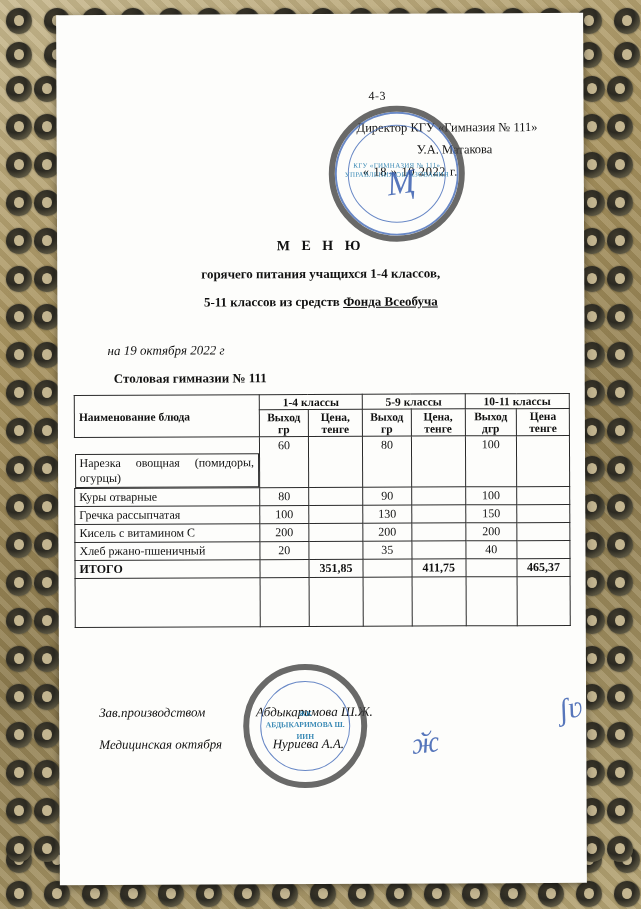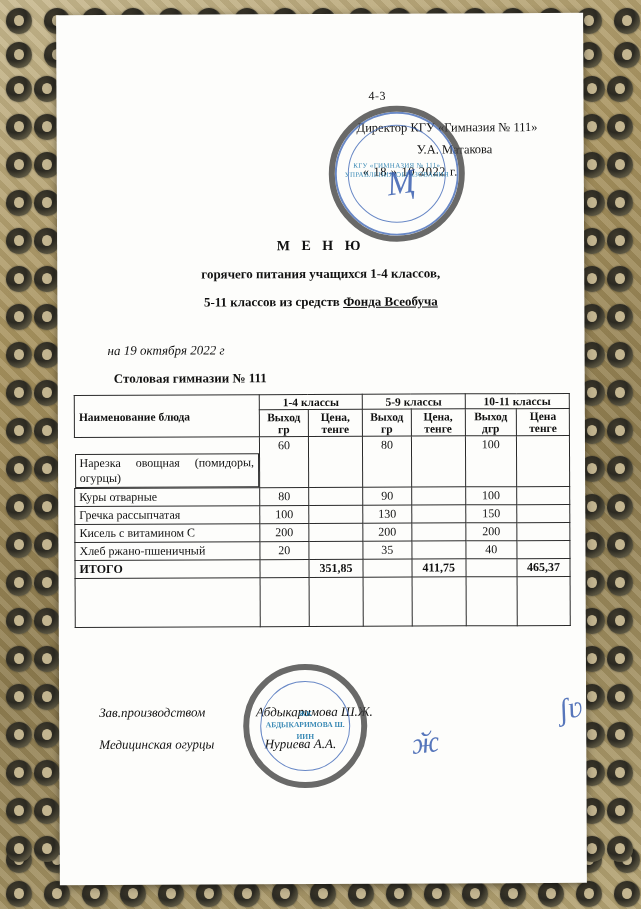--- a/index.html
+++ b/index.html
@@ -510,21 +510,21 @@
             </tr>
           </tbody>
       </table>
 
       <div class="sig sig1">
         <span>Зав.производством</span>
         <span style="display:inline-block;width:44px"></span>
         <span class="nm">Абдыкаримова Ш.Ж.</span>
       </div>
       <div class="sig sig2">
-        <span>Медицинская огурцы</span>
+        <span>Медицинская октября</span>
         <span style="display:inline-block;width:44px"></span>
         <span class="nm">Нуриева А.А.</span>
       </div>
 
       <div class="stamp stamp-bottom">
         <div class="txt">
           <div>ЖК</div>
           <div>АБДЫКАРИМОВА Ш.</div>
           <div>ИИН</div>
         </div>

